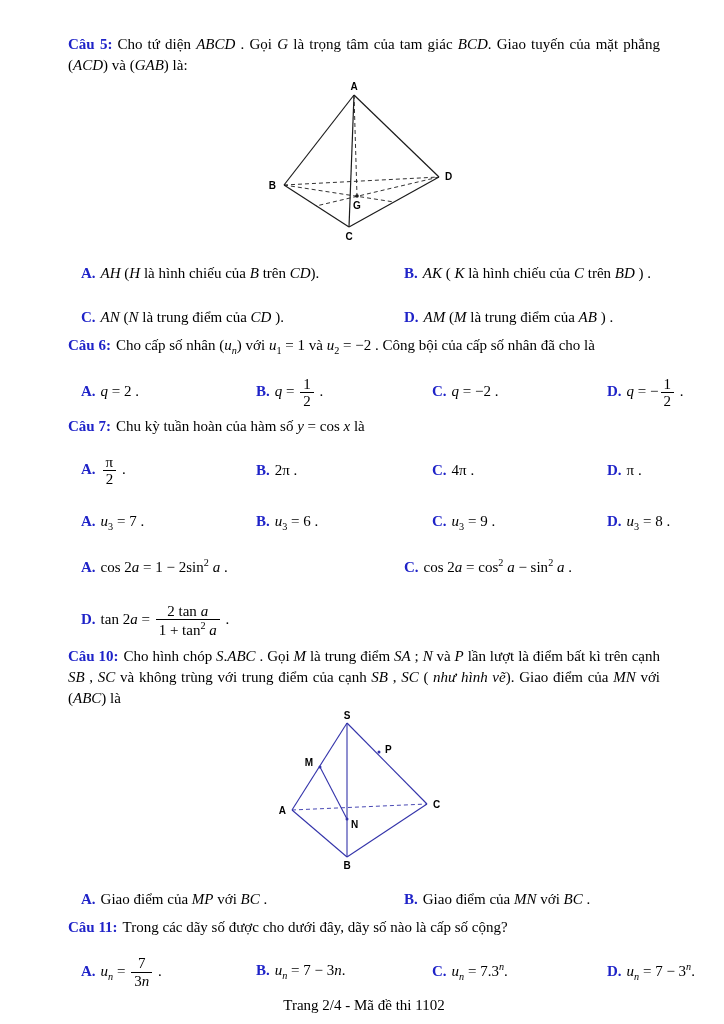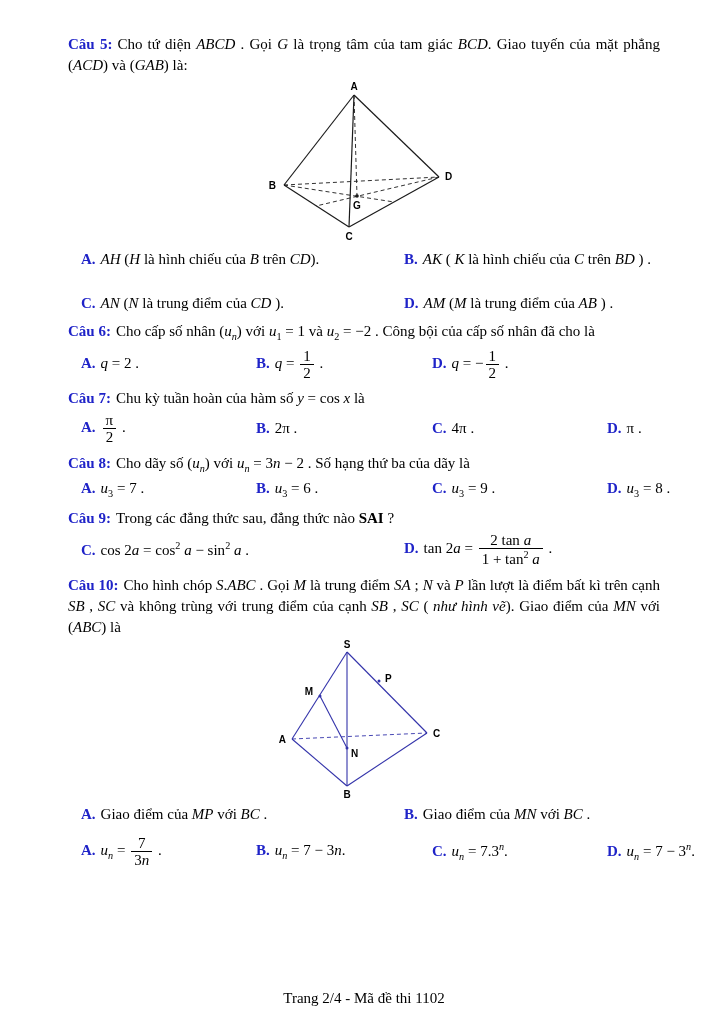--- a/index.html
+++ b/index.html
@@ -13,21 +13,21 @@
   }
   .page{
     width:724px;height:1024px;
     padding:34px 64px 16px 68px;
     display:flex;flex-direction:column;
     overflow:hidden;
   }
   .q{margin-bottom:6px;}
   .stem{line-height:1.42;text-align:justify;}
   .qlabel{color:var(--accent);font-weight:bold;margin-right:5px;}
-  .opts{display:grid;padding-left:13px;column-gap:6px;row-gap:1px;margin-top:2px;align-items:center;gap:23px;}
+  .opts{display:grid;padding-left:13px;column-gap:6px;row-gap:1px;margin-top:16px;align-items:center;gap:23px;}
   .opts.four{grid-template-columns:152px 153px 152px auto;}
   .opts.two{grid-template-columns:300px auto;}
   .opt{line-height:1.45;white-space:nowrap;}
   .olabel{color:var(--accent);font-weight:bold;margin-right:5px;}
   .frac{display:inline-block;vertical-align:middle;text-align:center;line-height:1.08;margin:1px 2px;}
   .frac .num{display:block;border-bottom:1px solid #000;padding:0 3px;}
   .frac .den{display:block;padding:0 3px;}
   sub,sup{font-size:0.68em;}
   .fig{display:flex;justify-content:center;margin:2px 0 2px 0;}
   svg text{font-family:"Liberation Sans",sans-serif;font-size:10px;font-weight:bold;fill:#000;}
@@ -69,47 +69,47 @@
       <div class="opt"><b class="olabel">C.</b><span><i>AN</i> (<i>N</i> là trung điểm của <i>CD</i> ).</span></div>
       <div class="opt"><b class="olabel">D.</b><span><i>AM</i> (<i>M</i> là trung điểm của <i>AB</i> ) .</span></div>
     </div>
   </div>
 
   <div class="q">
     <p class="stem"><b class="qlabel">Câu 6:</b><span>Cho cấp số nhân (<i>u</i><sub style="font-style: italic;">n</sub>) với <i>u</i><sub>1</sub> = 1 và <i>u</i><sub>2</sub> = −2 . Công bội của cấp số nhân đã cho là</span></p>
     <div class="opts four">
       <div class="opt"><b class="olabel">A.</b><span><i>q</i> = 2 .</span></div>
       <div class="opt"><b class="olabel">B.</b><span><i>q</i> = <span class="frac"><span class="num">1</span><span class="den">2</span></span> .</span></div>
+      <div class="opt"><b class="olabel">C.</b><span><i>q</i> = −2 .</span></div>
       <div class="opt"><b class="olabel">D.</b><span><i>q</i> = −<span class="frac"><span class="num">1</span><span class="den">2</span></span> .</span></div>
     </div>
   </div>
 
   <div class="q">
     <p class="stem"><b class="qlabel">Câu 7:</b><span>Chu kỳ tuần hoàn của hàm số <i>y</i> = cos <i>x</i> là</span></p>
     <div class="opts four">
       <div class="opt"><b class="olabel">A.</b><span><span class="frac"><span class="num">π</span><span class="den">2</span></span> .</span></div>
       <div class="opt"><b class="olabel">B.</b><span>2π .</span></div>
       <div class="opt"><b class="olabel">C.</b><span>4π .</span></div>
       <div class="opt"><b class="olabel">D.</b><span>π .</span></div>
     </div>
   </div>
 
   <div class="q">
-    <p class="stem"><b class="qlabel">Câu 8:</b><span>Cho dãy số (<i>u</i><sub style="font-style: italic;">n</sub>) với <i>u</i><sub style="font-style: italic;">n</sub> = 3<i>n</i> − 2 . Số hạng thứ ba của dãy là</span></p>
     <div class="opts four">
       <div class="opt"><b class="olabel">A.</b><span><i>u</i><sub>3</sub> = 7 .</span></div>
       <div class="opt"><b class="olabel">B.</b><span><i>u</i><sub>3</sub> = 6 .</span></div>
       <div class="opt"><b class="olabel">C.</b><span><i>u</i><sub>3</sub> = 9 .</span></div>
       <div class="opt"><b class="olabel">D.</b><span><i>u</i><sub>3</sub> = 8 .</span></div>
     </div>
   </div>
 
   <div class="q">
-    <p class="stem"><b class="qlabel">Câu 9:</b><span>Trong các đẳng thức sau, đẳng thức nào </span><b>SAI</b><span> ?</span></p>
     <div class="opts two">
+      <div class="opt"><b class="olabel">A.</b><span>cos 2<i>a</i> = 1 − 2sin<sup>2</sup> <i>a</i> .</span></div>
       <div class="opt"><b class="olabel">C.</b><span>cos 2<i>a</i> = cos<sup>2</sup> <i>a</i> − sin<sup>2</sup> <i>a</i> .</span></div>
       <div class="opt"><b class="olabel">D.</b><span>tan 2<i>a</i> = <span class="frac"><span class="num">2 tan <i>a</i></span><span class="den">1 + tan<sup>2</sup> <i>a</i></span></span> .</span></div>
     </div>
   </div>
 
   <div class="q">
     <p class="stem"><b class="qlabel">Câu 10:</b><span>Cho hình chóp <i>S</i>.<i>ABC</i> . Gọi <i>M</i> là trung điểm <i>SA</i> ; <i>N</i> và <i>P</i> lần lượt là điểm bất kì trên cạnh <i>SB</i> , <i>SC</i> và không trùng với trung điểm của cạnh <i>SB</i> , <i>SC</i> ( <i>như hình vẽ</i>).  Giao điểm của <i>MN</i> với (<i>ABC</i>) là</span></p>
     <div class="fig">
       <svg width="170" height="162" viewBox="0 0 170 162">
         <g stroke="#3333aa" fill="none" stroke-width="1.1">
@@ -135,20 +135,21 @@
         <text x="68" y="158" text-anchor="middle">B</text>
       </svg>
     </div>
     <div class="opts two">
       <div class="opt"><b class="olabel">A.</b><span>Giao điểm của <i>MP</i> với <i>BC</i> .</span></div>
       <div class="opt"><b class="olabel">B.</b><span>Giao điểm của <i>MN</i> với <i>BC</i> .</span></div>
     </div>
   </div>
 
   <div class="q">
+    <p class="stem"><b class="qlabel">Câu 11:</b><span>Trong các dãy số được cho dưới đây, dãy số nào là cấp số cộng?</span></p>
     <div class="opts four">
       <div class="opt"><b class="olabel">A.</b><span><i>u</i><sub style="font-style: italic;">n</sub> = <span class="frac"><span class="num">7</span><span class="den">3<i>n</i></span></span> .</span></div>
       <div class="opt"><b class="olabel">B.</b><span><i>u</i><sub style="font-style: italic;">n</sub> = 7 − 3<i>n</i>.</span></div>
       <div class="opt"><b class="olabel">C.</b><span><i>u</i><sub style="font-style: italic;">n</sub> = 7.3<sup style="font-style: italic;">n</sup>.</span></div>
       <div class="opt"><b class="olabel">D.</b><span><i>u</i><sub style="font-style: italic;">n</sub> = 7 − 3<sup style="font-style: italic;">n</sup>.</span></div>
     </div>
   </div>
 
 
   <div class="footer"><span>Trang 2/4 - Mã đề thi 1102</span></div>

